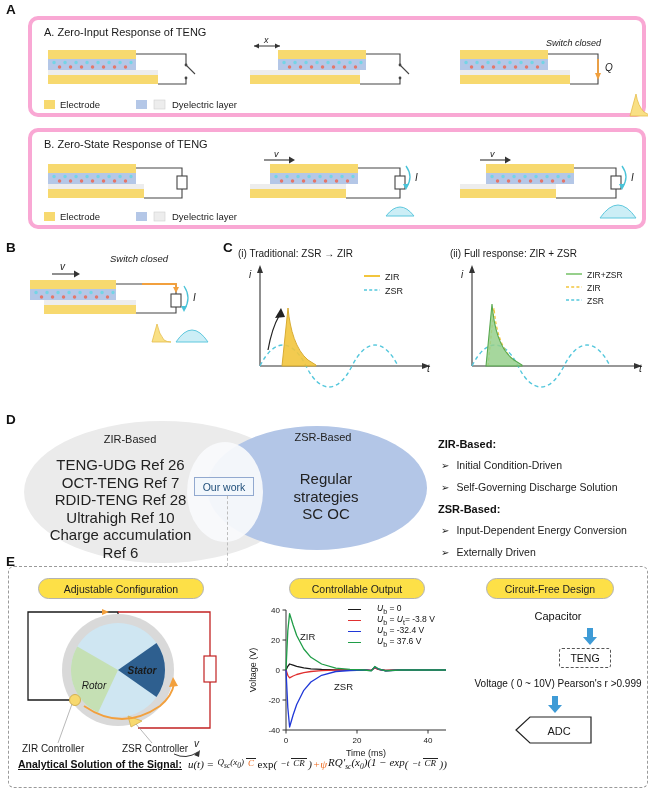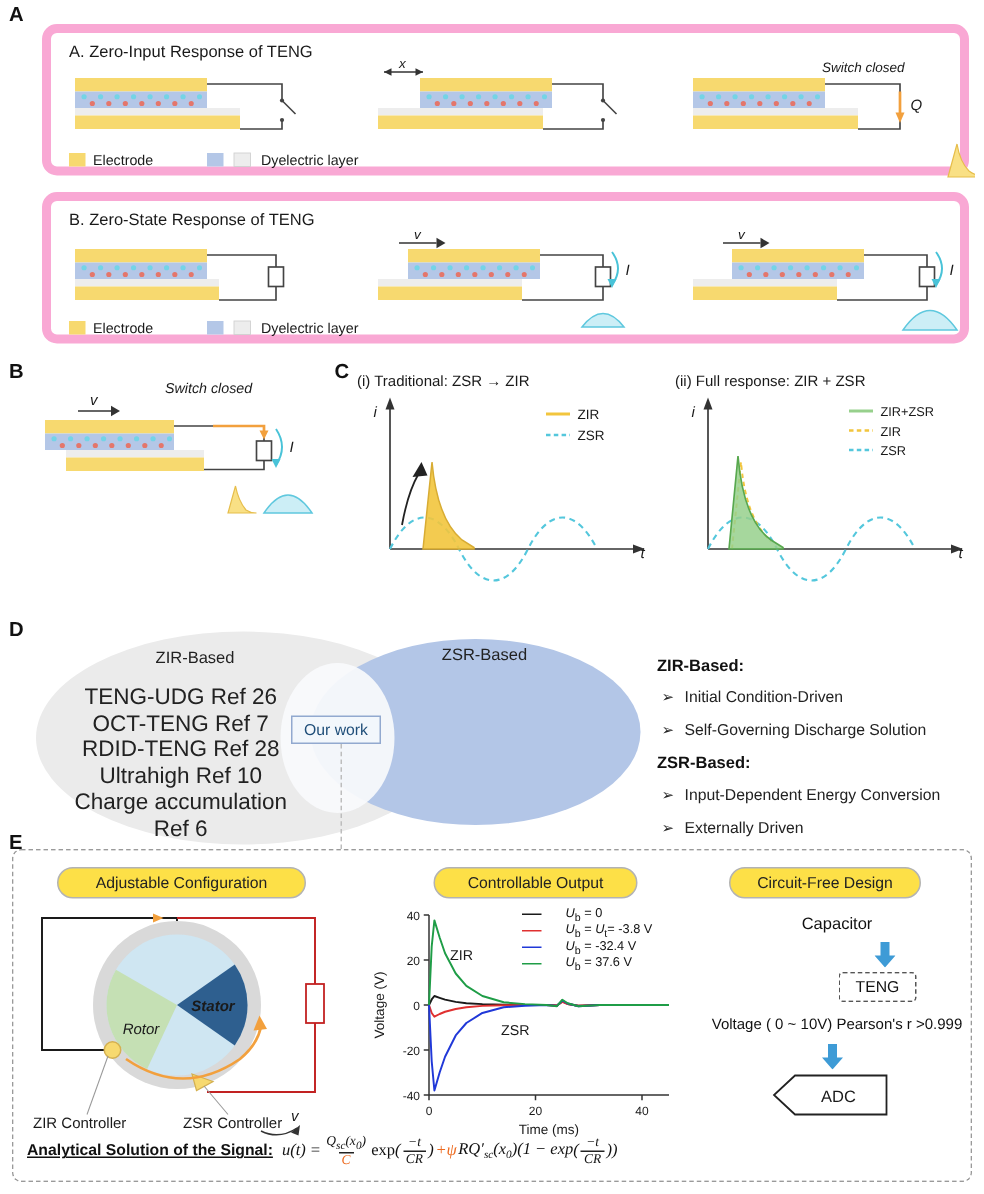--- a/index.html
+++ b/index.html
@@ -2,21 +2,21 @@
 <html><head>
 <meta charset="utf-8">
 <style>
 *{margin:0;padding:0;box-sizing:border-box}
 html,body{background:#fff}
 #page{position:relative;width:656px;height:796px;background:#fff;font-family:"Liberation Sans",sans-serif;color:#111;overflow:hidden}
 .abs{position:absolute}
 svg{display:block}
 svg text{font-family:"Liberation Sans",sans-serif;fill:#1a1a1a}
 .panel-label{position:absolute;font-size:13.5px;font-weight:bold}
-.abox{position:absolute;left:28px;width:618px;height:101px;border:6px solid #f9a8d4;border-radius:10px;background:#fff}
+.abox{position:absolute;left:28px;width:618px;height:101px;border:4px solid #f9a8d4;border-radius:10px;background:#fff}
 .pill{position:absolute;height:21px;background:#fde047;border:1px solid #b3b3b3;border-radius:11px;display:flex;align-items:center;justify-content:center;font-size:10.5px;color:#222}
 .vtitle{position:absolute;font-size:11px;text-align:center;color:#222}
 .vtext{position:absolute;font-size:15px;line-height:17.5px;text-align:center;color:#222}
 #our-work{position:absolute;left:194px;top:477px;width:60px;height:19px;border:1px solid #92a9cf;background:#f2f7fc;color:#1f4e79;font-size:10.5px;display:flex;align-items:center;justify-content:center}
 #connector{position:absolute;left:227px;top:496px;height:70px;width:0;border-left:1px dashed #bdbdbd}
 #venn-notes{position:absolute;left:438px;top:438px;width:216px}
 .note-title{font-size:11px;font-weight:bold;margin-bottom:9px}
 .note-item{font-size:10.5px;margin-bottom:10px;padding-left:3px;color:#222}
 .note-item .b{margin-right:7px;font-size:10px}
 #box-e{position:absolute;left:8px;top:566px;width:640px;height:222px;border:1px dashed #9a9a9a;border-radius:6px}
@@ -25,21 +25,21 @@
 .leg-line{width:13px;height:0;border-top:1.6px solid #000}
 .leg-txt{font-size:8.5px;white-space:nowrap}
 .flow-text{position:absolute;text-align:center;font-size:11px}
 #flow-teng{position:absolute;left:559px;top:648px;width:52px;height:20px;border:1px dashed #555;border-radius:3px;display:flex;align-items:center;justify-content:center;font-size:10.5px}
 #flow-voltage{position:absolute;left:458px;top:678px;width:200px;text-align:center;font-size:10px}
 #formula{position:absolute;left:18px;top:756px;width:632px;display:flex;align-items:center;white-space:nowrap;font-size:11px}
 .f-label{font-weight:bold;text-decoration:underline;font-size:10.5px;margin-right:6px}
 .f-math{font-family:"Liberation Serif",serif;font-style:italic;display:inline-flex;align-items:center}
 .f-math sub{font-size:7.5px}
 .up{font-style:normal}
-.frac{display:inline-flex;flex-direction:column;align-items:center;line-height:1.1;font-size:9px;margin:0 1.5px;}
+.frac{display:inline-flex;flex-direction:row;align-items:center;line-height:1.1;font-size:9px;margin:0 1.5px;}
 .fden{border-top:1px solid #222;padding:0 2px}
 .fnum{padding:0 2px}
 </style>
 </head>
 <body>
 
 <div id="page">
 
   <div class="panel-label" style="left:6px;top:2px">A</div>
 
@@ -235,20 +235,24 @@
   </svg>
   <div class="vtitle" style="left:70px;top:433px;width:120px">ZIR-Based</div>
   <div class="vtext" style="left:38px;top:456px;width:165px">
     <div>TENG-UDG Ref 26</div>
     <div>OCT-TENG Ref 7</div>
     <div>RDID-TENG Ref 28</div>
     <div>Ultrahigh Ref 10</div>
     <div>Charge accumulation Ref 6</div>
   </div>
   <div class="vtitle" style="left:268px;top:431px;width:110px">ZSR-Based</div>
+  <div class="vtext" style="left:276px;top:470px;width:100px">
+    <div>Regular strategies</div>
+    <div>SC OC</div>
+  </div>
   <div id="our-work">Our work</div>
   <div id="connector"></div>
 
   <div id="venn-notes">
     <div class="note-title">ZIR-Based:</div>
     <div class="note-item"><span class="b">➢</span><span>Initial Condition-Driven</span></div>
     <div class="note-item"><span class="b">➢</span><span>Self-Governing Discharge Solution</span></div>
     <div class="note-title" style="margin-top:2px">ZSR-Based:</div>
     <div class="note-item"><span class="b">➢</span><span>Input-Dependent Energy Conversion</span></div>
     <div class="note-item"><span class="b">➢</span><span>Externally Driven</span></div>

